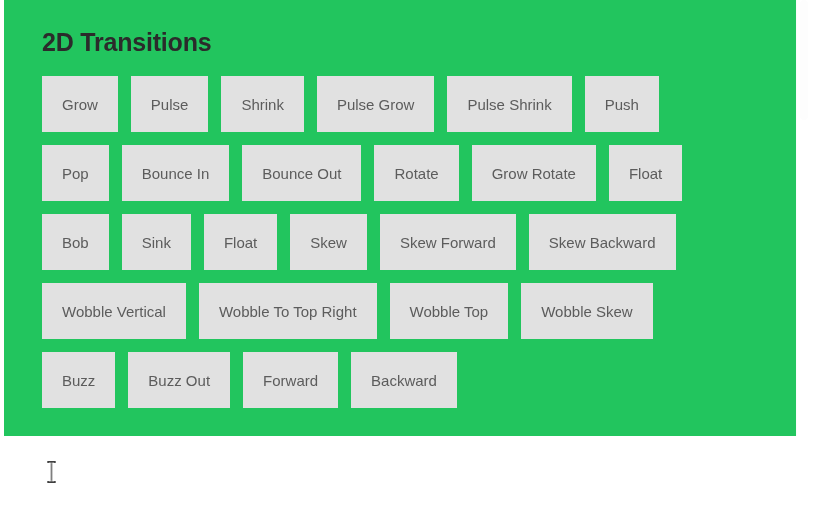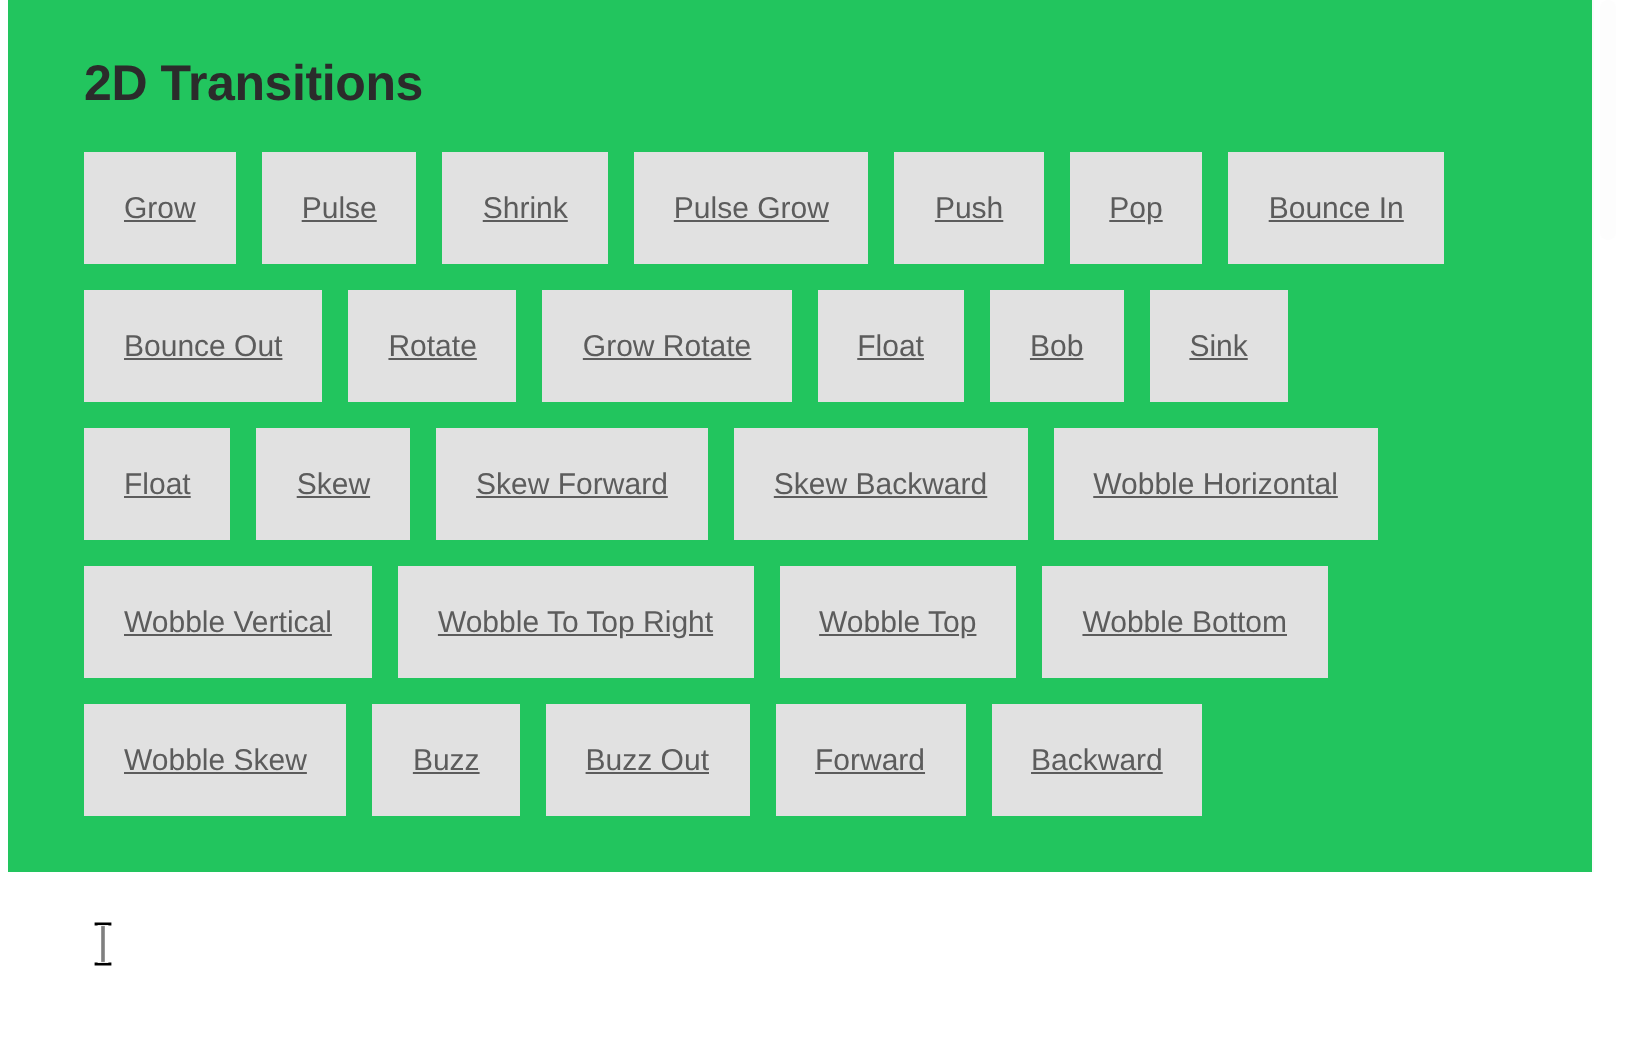--- a/index.html
+++ b/index.html
@@ -62,21 +62,20 @@
     height: 56px;
     display: inline-flex;
     align-items: center;
     justify-content: center;
     box-sizing: border-box;
     white-space: nowrap;
     font-family: inherit;
     cursor: pointer;
     vertical-align: middle;
     border-radius: 0;
-    text-decoration: underline;
   }
 
   .section-bg {
     margin-top: 30px;
   }
 
   
   .scrollbar {
     position: absolute;
     top: 0;
@@ -114,38 +113,37 @@
 
   <div class="content">
 
     <section class="section-2d">
       <h2 class="section-title">2D Transitions</h2>
       <div class="effect-grid" id="grid-2d">
           <button class="effect-btn">Grow</button>
           <button class="effect-btn">Pulse</button>
           <button class="effect-btn">Shrink</button>
           <button class="effect-btn">Pulse Grow</button>
+          <button class="effect-btn">Pulse Shrink</button>
           <button class="effect-btn">Push</button>
           <button class="effect-btn">Pop</button>
           <button class="effect-btn">Bounce In</button>
           <button class="effect-btn">Bounce Out</button>
           <button class="effect-btn">Rotate</button>
           <button class="effect-btn">Grow Rotate</button>
           <button class="effect-btn">Float</button>
           <button class="effect-btn">Bob</button>
           <button class="effect-btn">Sink</button>
           <button class="effect-btn">Float</button>
           <button class="effect-btn">Skew</button>
           <button class="effect-btn">Skew Forward</button>
           <button class="effect-btn">Skew Backward</button>
-          <button class="effect-btn">Wobble Horizontal</button>
           <button class="effect-btn">Wobble Vertical</button>
           <button class="effect-btn">Wobble To Top Right</button>
           <button class="effect-btn">Wobble Top</button>
-          <button class="effect-btn">Wobble Bottom</button>
           <button class="effect-btn">Wobble Skew</button>
           <button class="effect-btn">Buzz</button>
           <button class="effect-btn">Buzz Out</button>
           <button class="effect-btn">Forward</button>
           <button class="effect-btn">Backward</button>
         </div>
     </section>
 
     <section class="section-bg">
       <h2 class="section-title">Background Transitions</h2>

